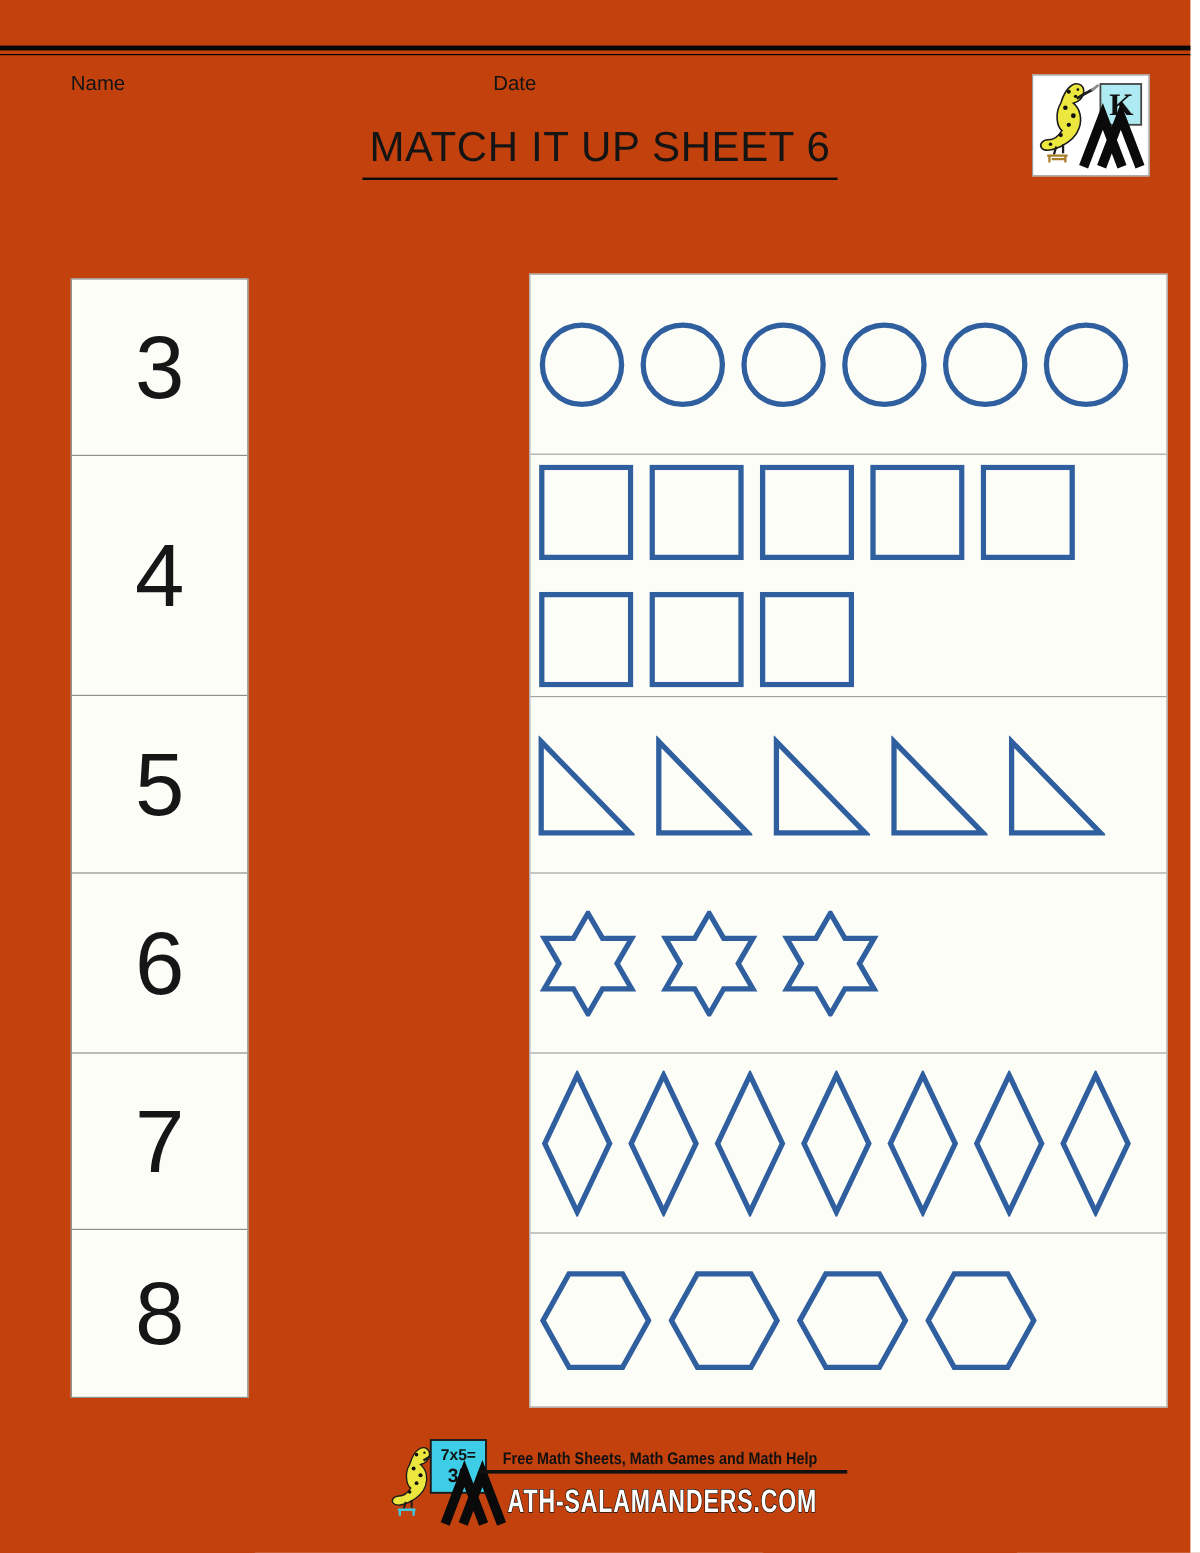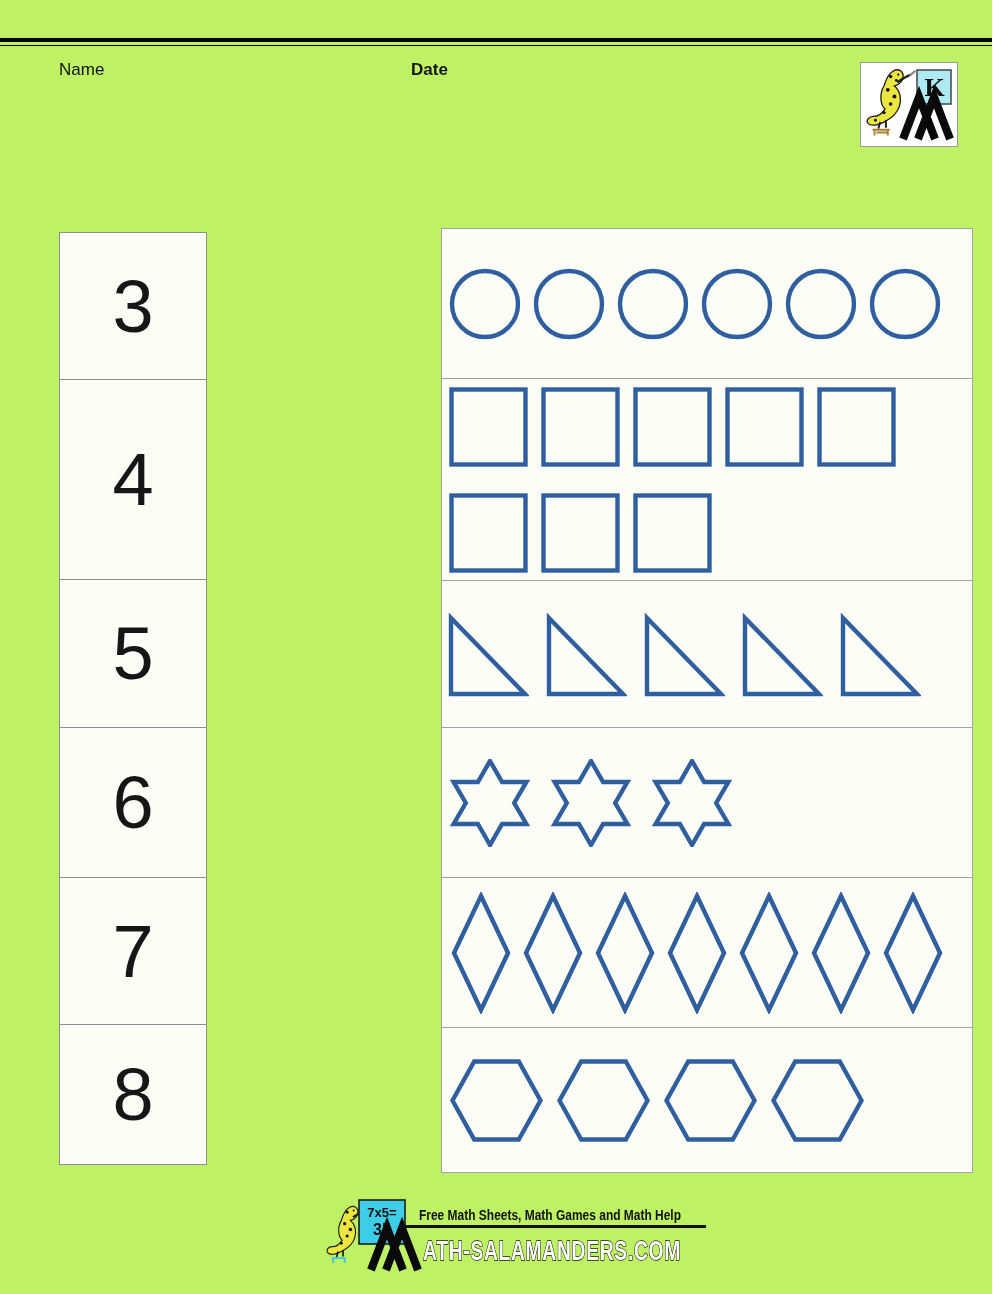--- a/index.html
+++ b/index.html
@@ -1,28 +1,28 @@
 <!DOCTYPE html>
 <html><head>
 <meta charset="utf-8">
 <style>
   html,body{margin:0;padding:0;}
   .page{
     position:relative;
     width:992px;
     height:1294px;
-    background:#bef264;
+    background:#c2410c;
     font-family:"Liberation Sans", sans-serif;
     color:#141414;
     overflow:hidden;
   }
   .rule-thick{position:absolute;left:0;top:38px;width:1000px;height:4px;background:#050505;}
   .rule-thin{position:absolute;left:0;top:45px;width:1000px;height:1px;background:#050505;}
   .name-label{position:absolute;left:59px;top:60px;font-size:17px;}
-  .date-label{position:absolute;left:411px;top:60px;font-size:17px;font-weight:bold;}
+  .date-label{position:absolute;left:411px;top:60px;font-size:17px;}
   .logo-box{
     position:absolute;left:860px;top:62px;width:98px;height:85px;
     background:#ffffff;border:1px solid #9a9a9a;box-sizing:border-box;
   }
   .title-wrap{position:absolute;left:0;top:103px;width:1000px;text-align:center;}
   .title{
     display:inline-block;font-size:35px;letter-spacing:0.5px;
     border-bottom:2px solid #0a0a0a;padding:0 6px 5px 6px;
   }
   .instruction{
@@ -80,20 +80,23 @@
         <circle cx="31" cy="31" r="2.1" fill="#101010"></circle>
         <circle cx="27" cy="39" r="1.9" fill="#101010"></circle>
         <circle cx="20" cy="48" r="1.8" fill="#101010"></circle>
         <circle cx="11" cy="56" r="1.5" fill="#101010"></circle>
         <path d="M16,58 l-2,7 M22,56 l0,8" stroke="#1c1c1c" stroke-width="2"></path>
         <path d="M8,66 h18 M10,66 v6 M24,66 v6 M12,69 h13" stroke="#a87f28" stroke-width="2" fill="none"></path>
       </g>
     </svg>
   </div>
 
+  <div class="title-wrap">
+    <span class="title">MATCH IT UP SHEET 6</span>
+  </div>
 
 
   <div class="numbers-column" id="numbers-column">
       <div class="number-cell" style="height: 147px;">3</div>
       <div class="number-cell" style="height: 200px;">4</div>
       <div class="number-cell" style="height: 148px;">5</div>
       <div class="number-cell" style="height: 150px;">6</div>
       <div class="number-cell" style="height: 147px;">7</div>
       <div class="number-cell" style="height: 139px;">8</div>
     </div>

